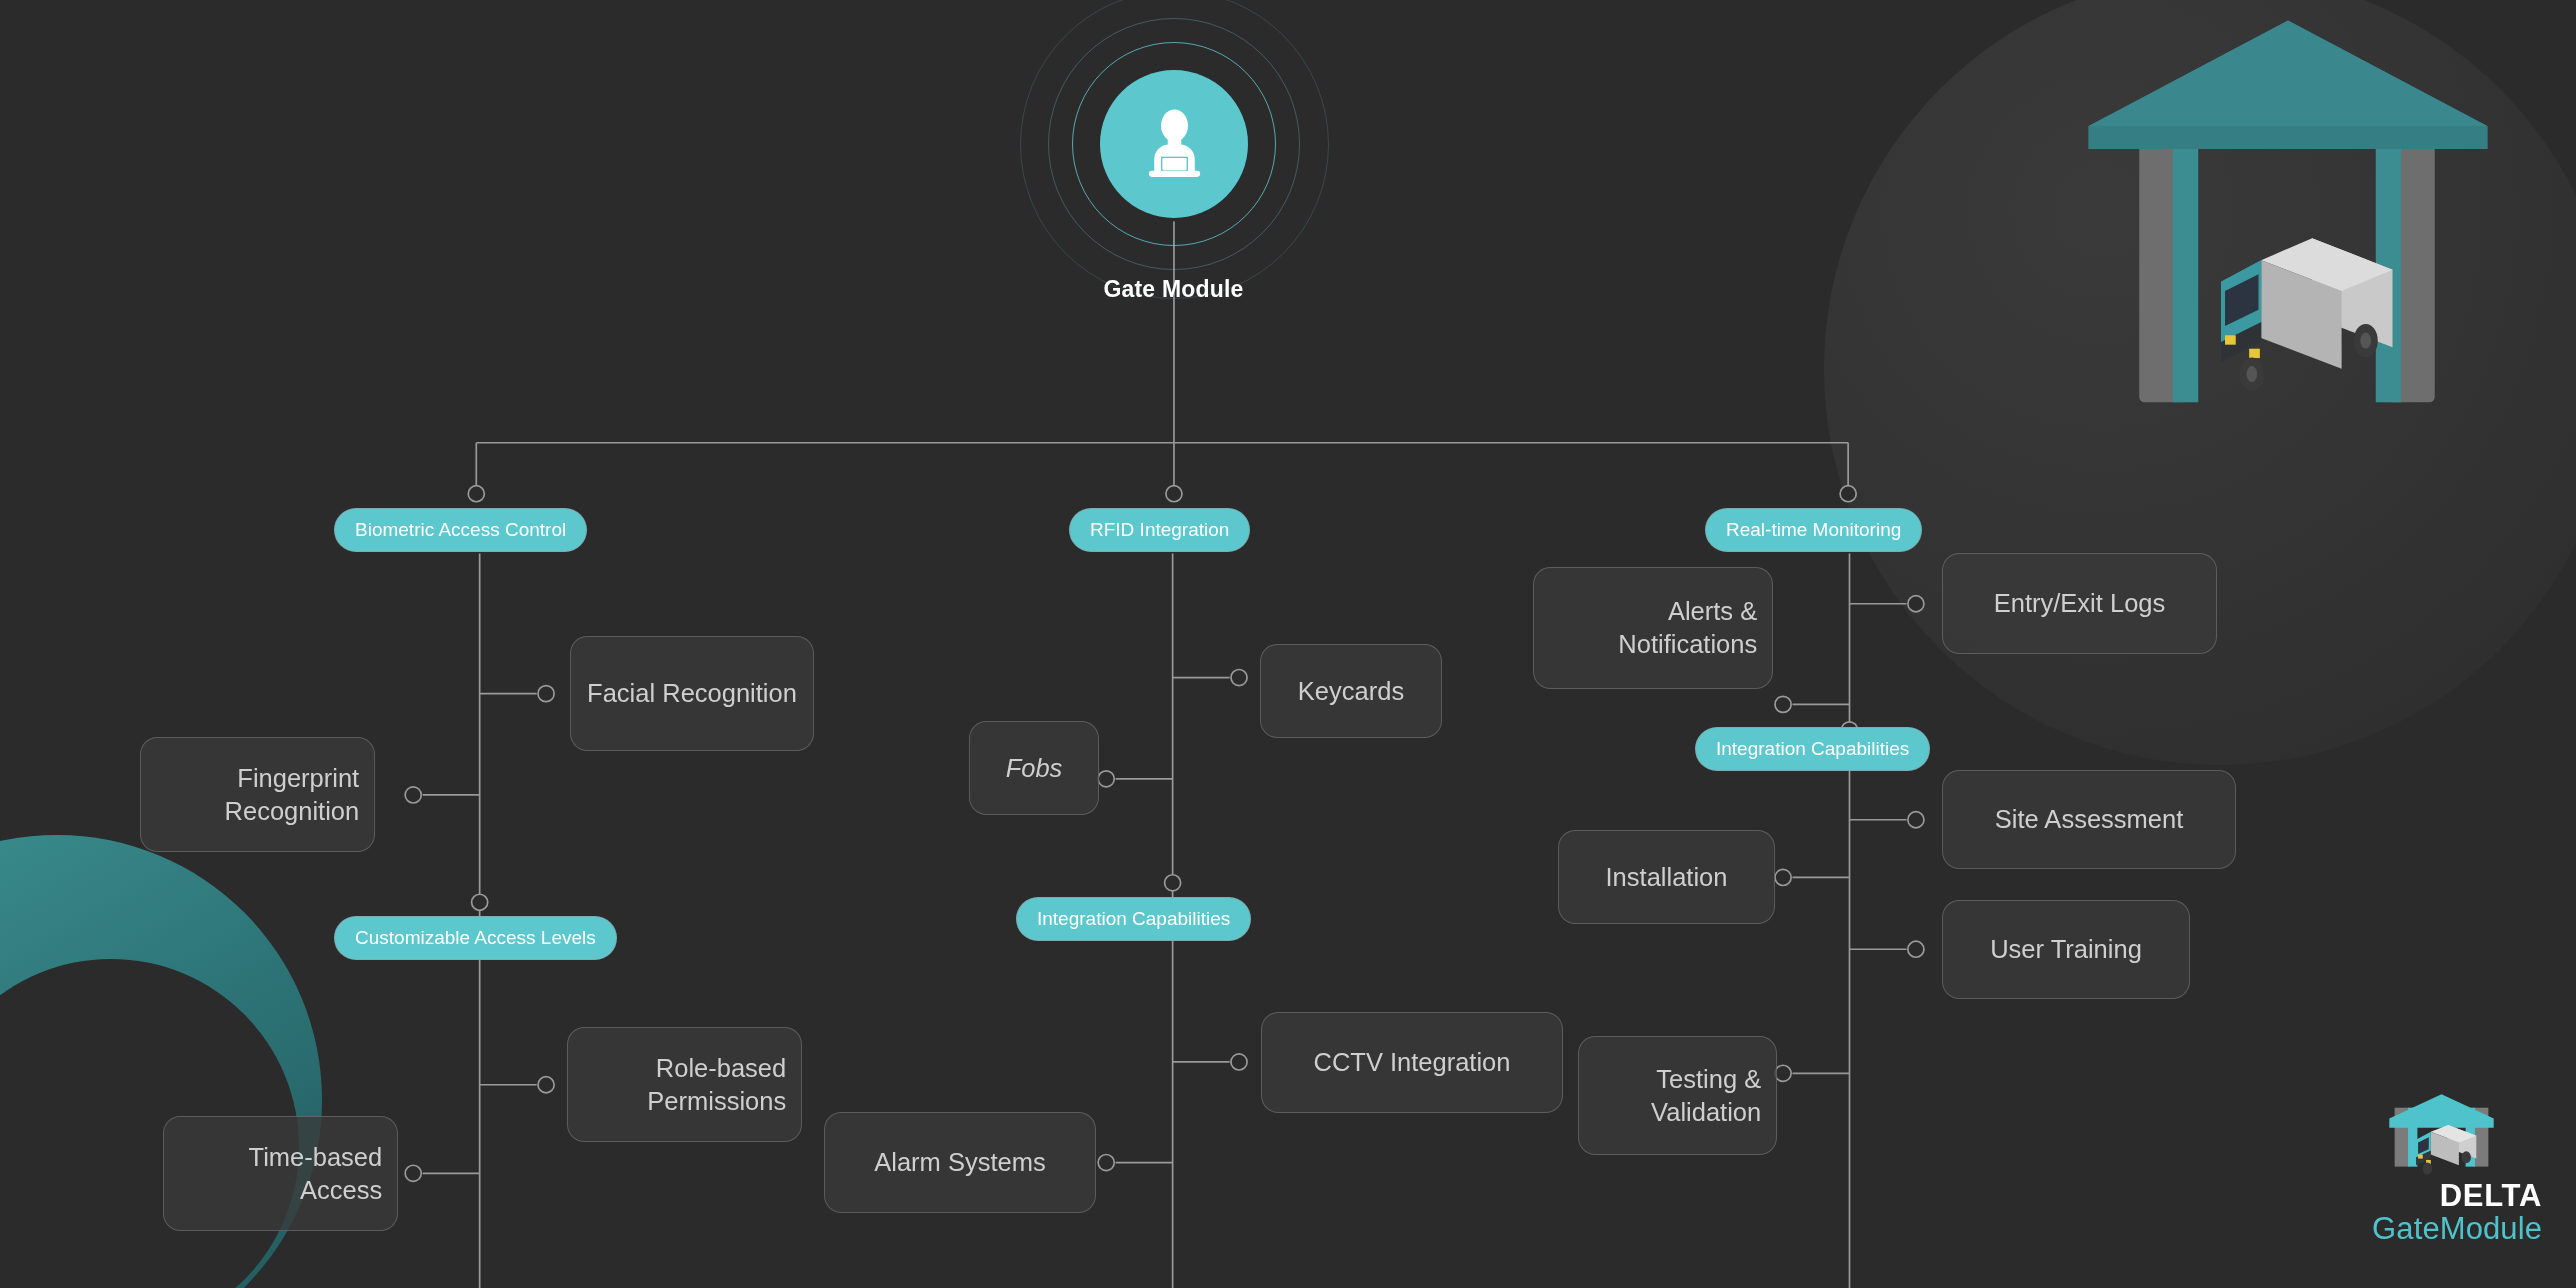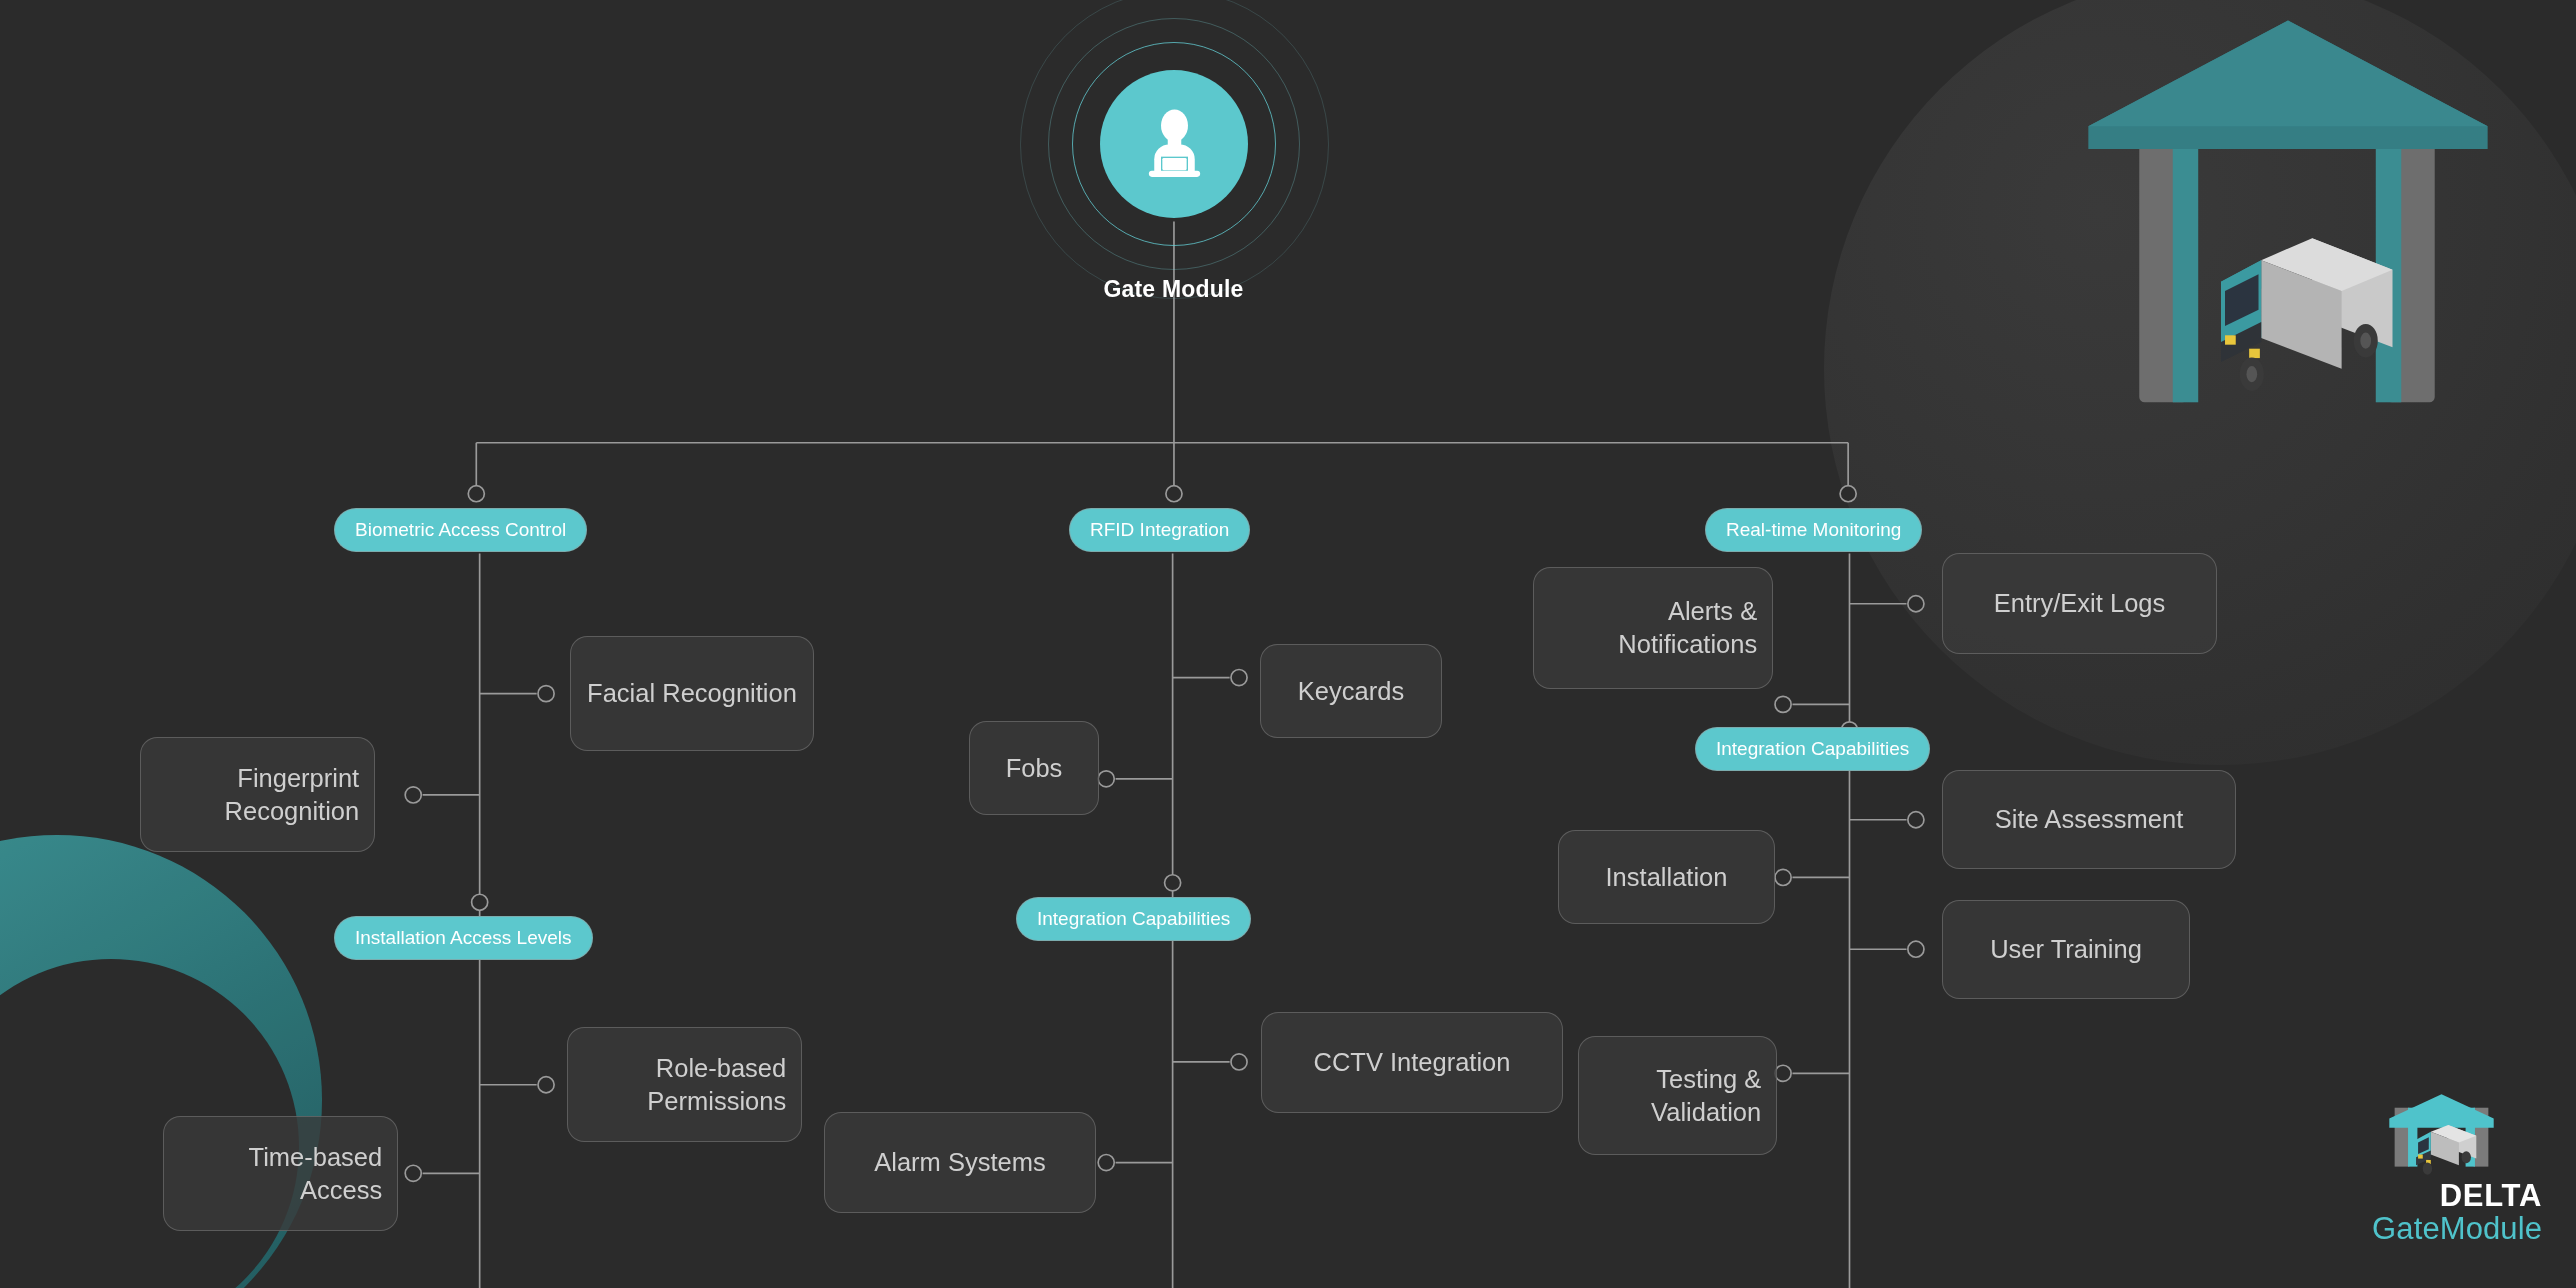--- a/index.html
+++ b/index.html
@@ -223,41 +223,41 @@
         <rect x="40" y="78" width="40" height="22" fill="#5cc8cd"></rect>
         <rect x="42" y="80" width="36" height="18" rx="2" fill="#ffffff"></rect>
         <rect x="22" y="99" width="76" height="9" rx="4.5" fill="#ffffff"></rect>
       </svg>
     </div>
   </div>
   <div class="hub-label">Gate Module</div>
 
   <div class="pill" style="left:334px; top:508px;">Biometric Access Control</div>
 
-  <div class="pill" style="left:334px; top:916px;">Installation Access Levels</div>
+  <div class="pill" style="left:334px; top:916px;">Customizable Access Levels</div>
 
   <div class="pill" style="left:1069px; top:508px;">RFID Integration</div>
 
   <div class="pill" style="left:1016px; top:897px;">Integration Capabilities</div>
 
   <div class="pill" style="left:1705px; top:508px;">Real-time Monitoring</div>
 
   <div class="pill" style="left:1695px; top:727px;">Integration Capabilities</div>
 
   <div class="node" style="left:140px; top:737px; width:235px; height:115px;">Fingerprint Recognition</div>
 
   <div class="node" style="left:570px; top:636px; width:244px; height:115px;">Facial Recognition</div>
 
   <div class="node" style="left:567px; top:1027px; width:235px; height:115px;">Role-based Permissions</div>
 
   <div class="node" style="left:163px; top:1116px; width:235px; height:115px;">Time-based Access</div>
 
   <div class="node" style="left:1260px; top:620px; width:182px; height:94px;margin-top:24px;">Keycards</div>
 
-  <div class="node" style="left:969px; top:721px; width:130px; height:94px;">Fobs</div>
+  <div class="node" style="left:969px; top:721px; width:130px; height:94px;font-style:italic;">Fobs</div>
 
   <div class="node" style="left:1261px; top:1012px; width:302px; height:101px;">CCTV Integration</div>
 
   <div class="node" style="left:824px; top:1112px; width:272px; height:101px;">Alarm Systems</div>
 
   <div class="node" style="left:1942px; top:553px; width:275px; height:101px;">Entry/Exit Logs</div>
 
   <div class="node" style="left:1533px; top:567px; width:240px; height:122px;">Alerts &amp; Notifications</div>
 
   <div class="node" style="left:1942px; top:770px; width:294px; height:99px;">Site Assessment</div>

